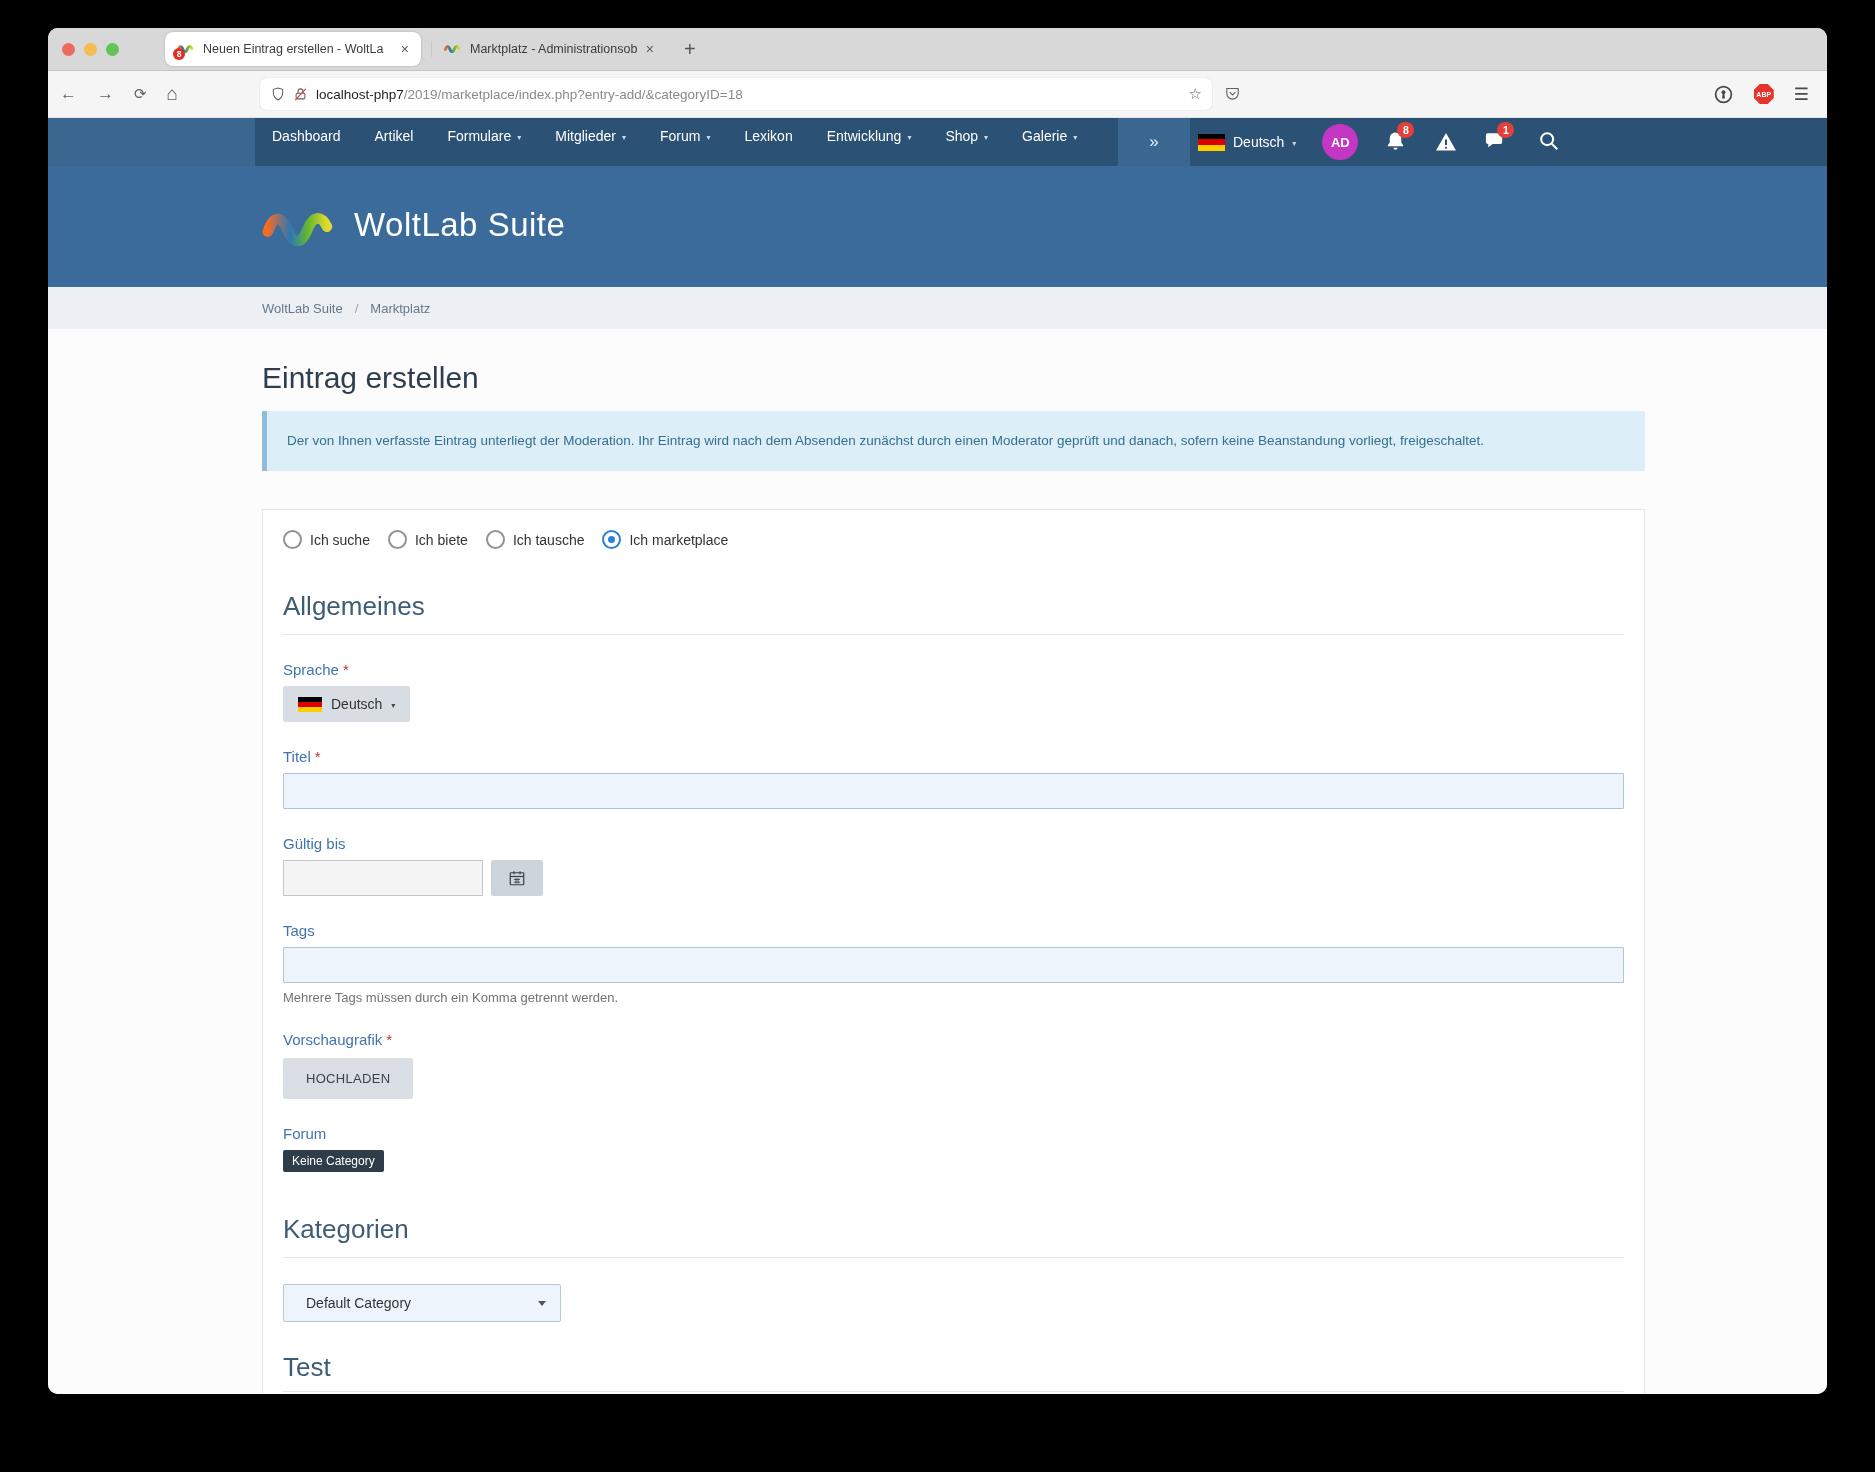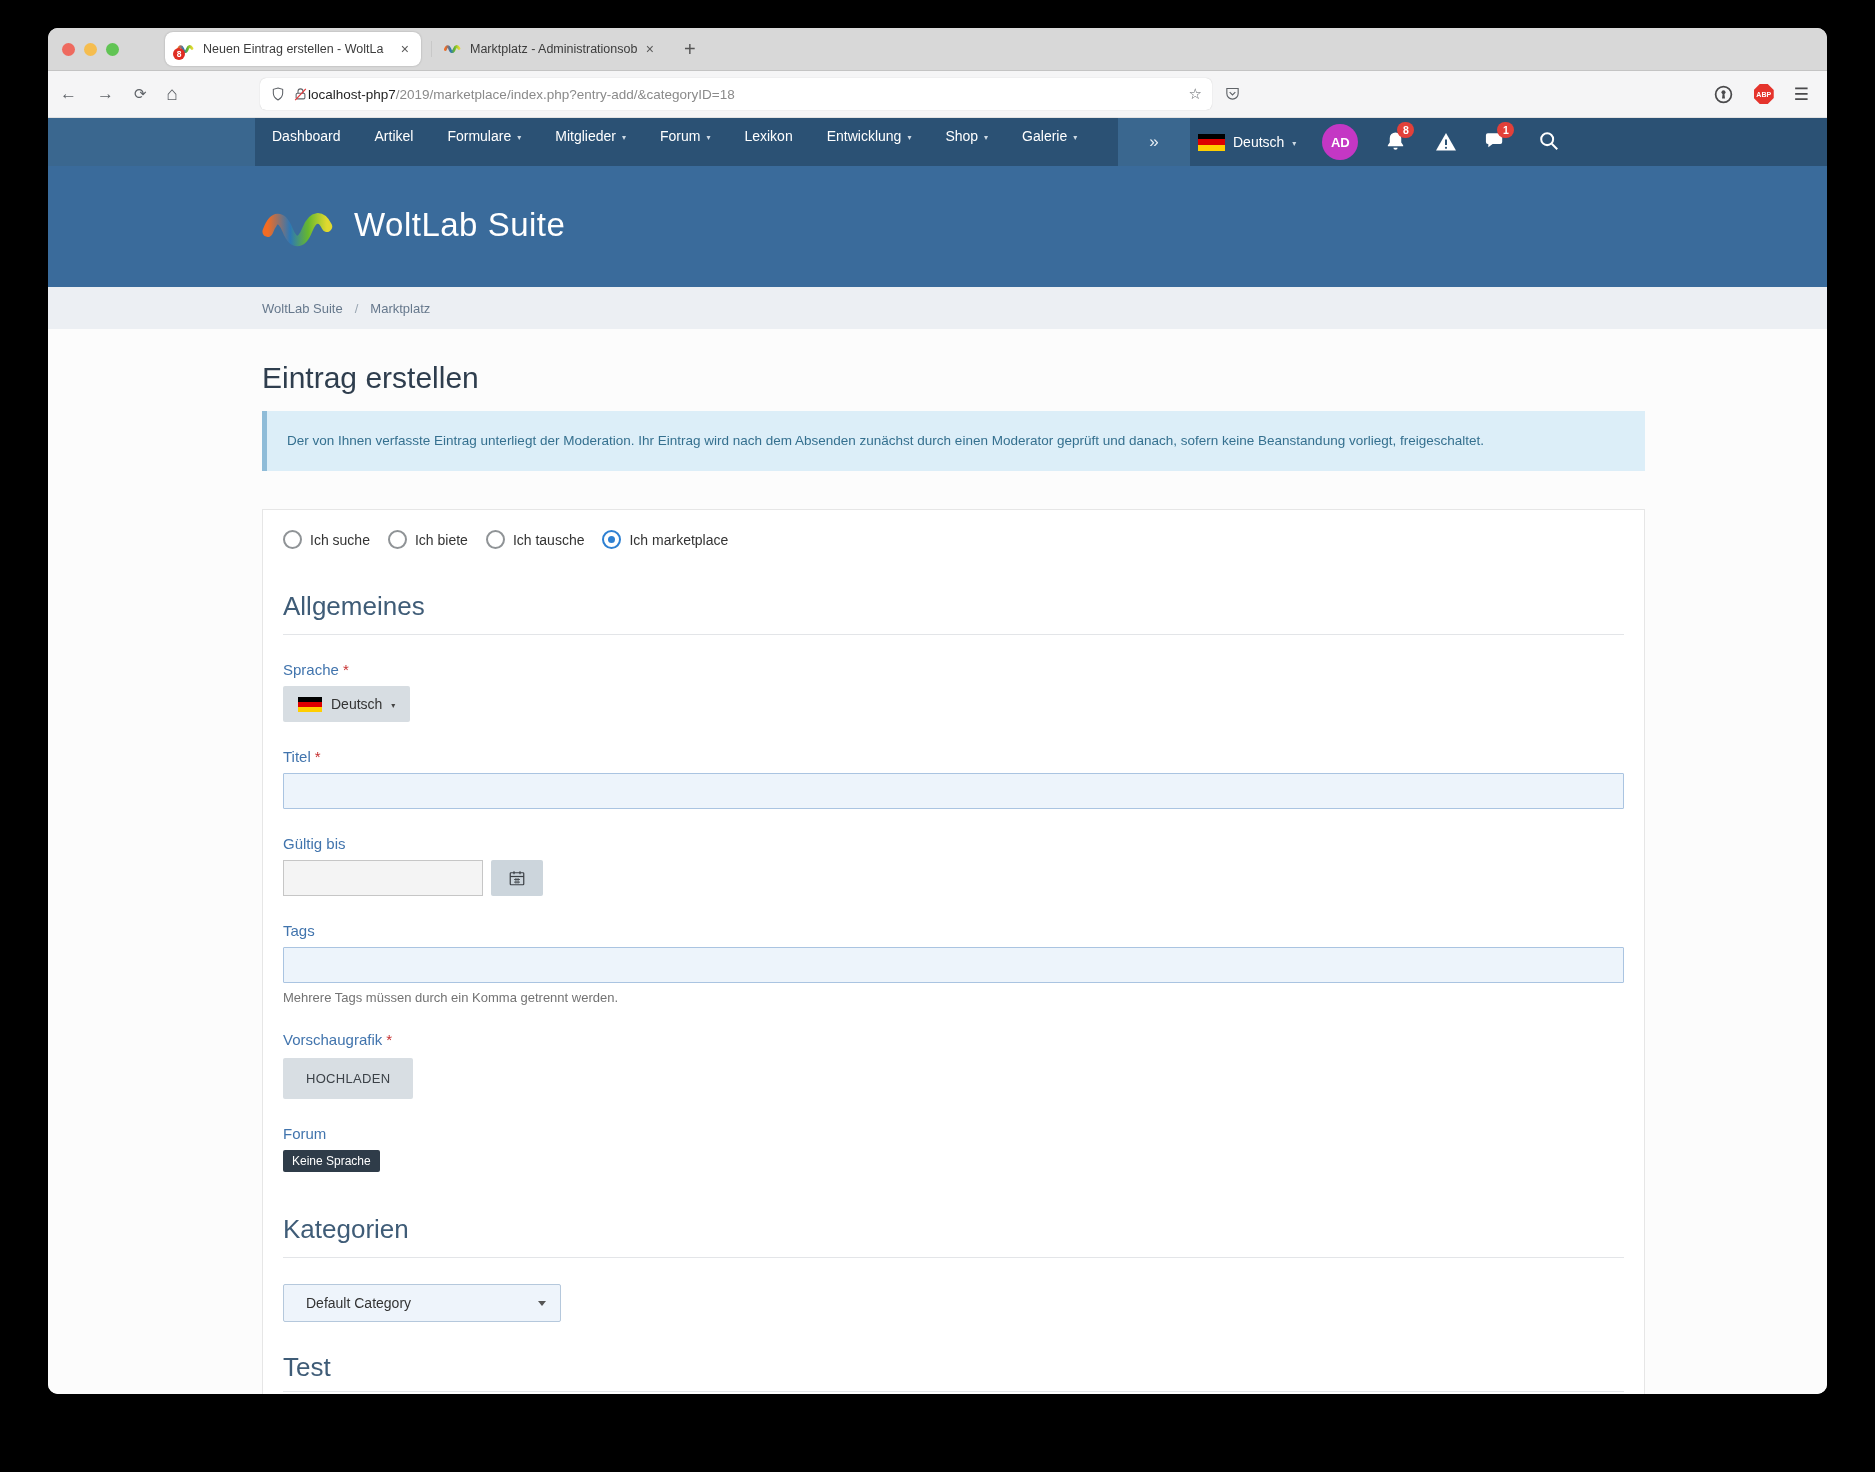--- a/index.html
+++ b/index.html
@@ -24,21 +24,21 @@
             font-size:8.5px;font-weight:bold;border-radius:50%;width:12px;height:12px;
             display:flex;align-items:center;justify-content:center;}
   .newtab{margin-left:18px;font-size:20px;color:#555;}
   
   .toolbar{height:46px;background:#f5f5f6;border-bottom:1px solid #e2e2e2;position:relative;}
   .navbtns{position:absolute;left:12px;top:0;height:46px;display:flex;align-items:center;gap:20px;
            color:#5f6368;font-size:17px;}
   .urlbar{position:absolute;left:212px;top:7px;width:952px;height:32px;background:#fff;
           border-radius:6px;display:flex;align-items:center;padding:0 10px;box-sizing:border-box;
           box-shadow:0 0 1px rgba(0,0,0,.25);}
-  .urltext{font-size:13.5px;flex:1;white-space:nowrap;overflow:hidden;}
+  .urltext{font-size:13.5px;margin-left:8px;flex:1;white-space:nowrap;overflow:hidden;}
   .urldomain{color:#1f1f1f;}
   .urlpath{color:#8a8a8a;}
   .urlstar{color:#5f6368;font-size:15px;margin-left:8px;}
   .pocket{position:absolute;left:1176px;top:14px;}
   .searchbar{position:absolute;left:1208px;top:7px;width:342px;height:32px;background:#ebecee;
              border-radius:6px;display:flex;align-items:center;padding:0 10px;box-sizing:border-box;margin-top:40px;}
   .searchbar input{border:none;background:transparent;outline:none;font-size:13.5px;color:#555;
                    margin-left:8px;width:250px;font-family:"Liberation Sans",sans-serif;}
   .toolright{position:absolute;right:18px;top:0;height:46px;display:flex;align-items:center;gap:20px;}
   .abp{width:20px;height:20px;background:#e5342c;color:#fff;font-size:7px;font-weight:bold;
@@ -364,21 +364,21 @@
         </div>
 
         <div class="flabel">Tags</div>
         <input class="txtinput" value="" style="">
         <div class="helper">Mehrere Tags müssen durch ein Komma getrennt werden.</div>
 
         <div class="flabel"><span>Vorschaugrafik</span><span class="req">*</span></div>
         <span class="uploadbtn">HOCHLADEN</span>
 
         <div class="flabel">Forum</div>
-        <span class="darkbadge">Keine Sprache</span>
+        <span class="darkbadge">Keine Category</span>
 
         <div class="sechead">Kategorien</div>
         <div class="selectbox">
           <span>Default Category</span>
           <span class="selchev"></span>
         </div>
 
         <div class="sechead tight" style="margin-top:30px">Test</div>
         <div class="flabel" style="margin-top:8px">Boolean</div>
         

